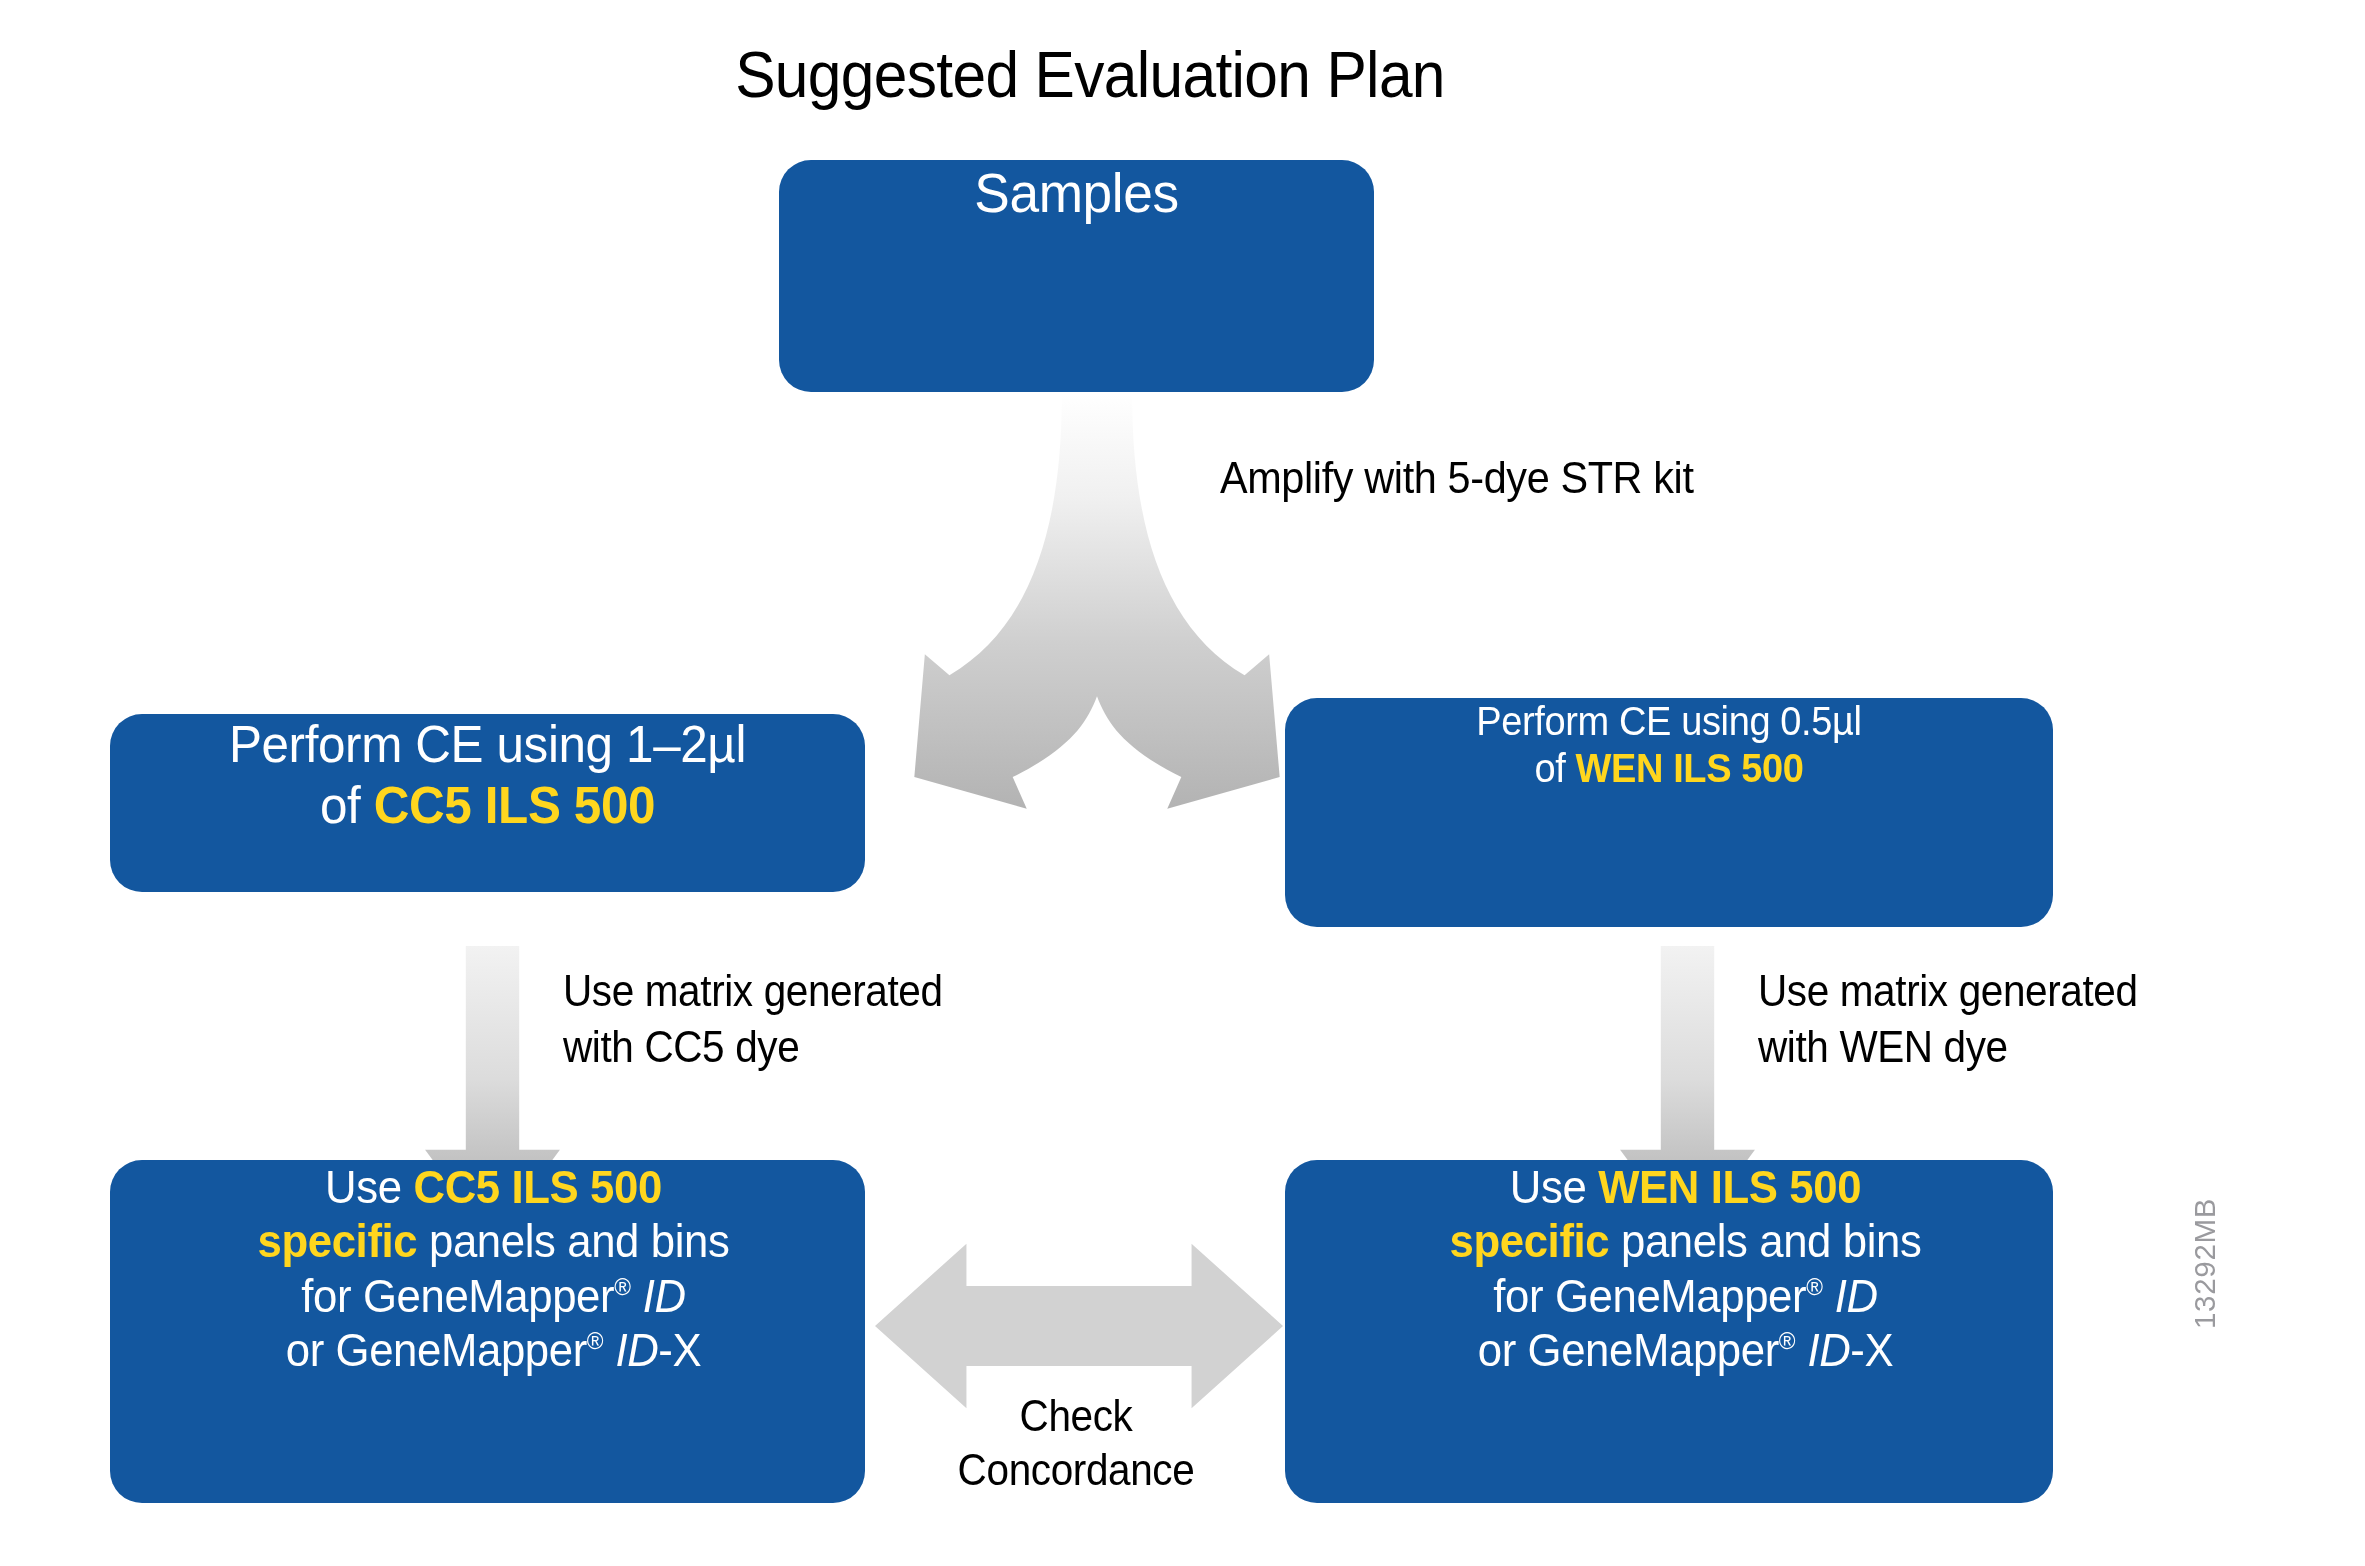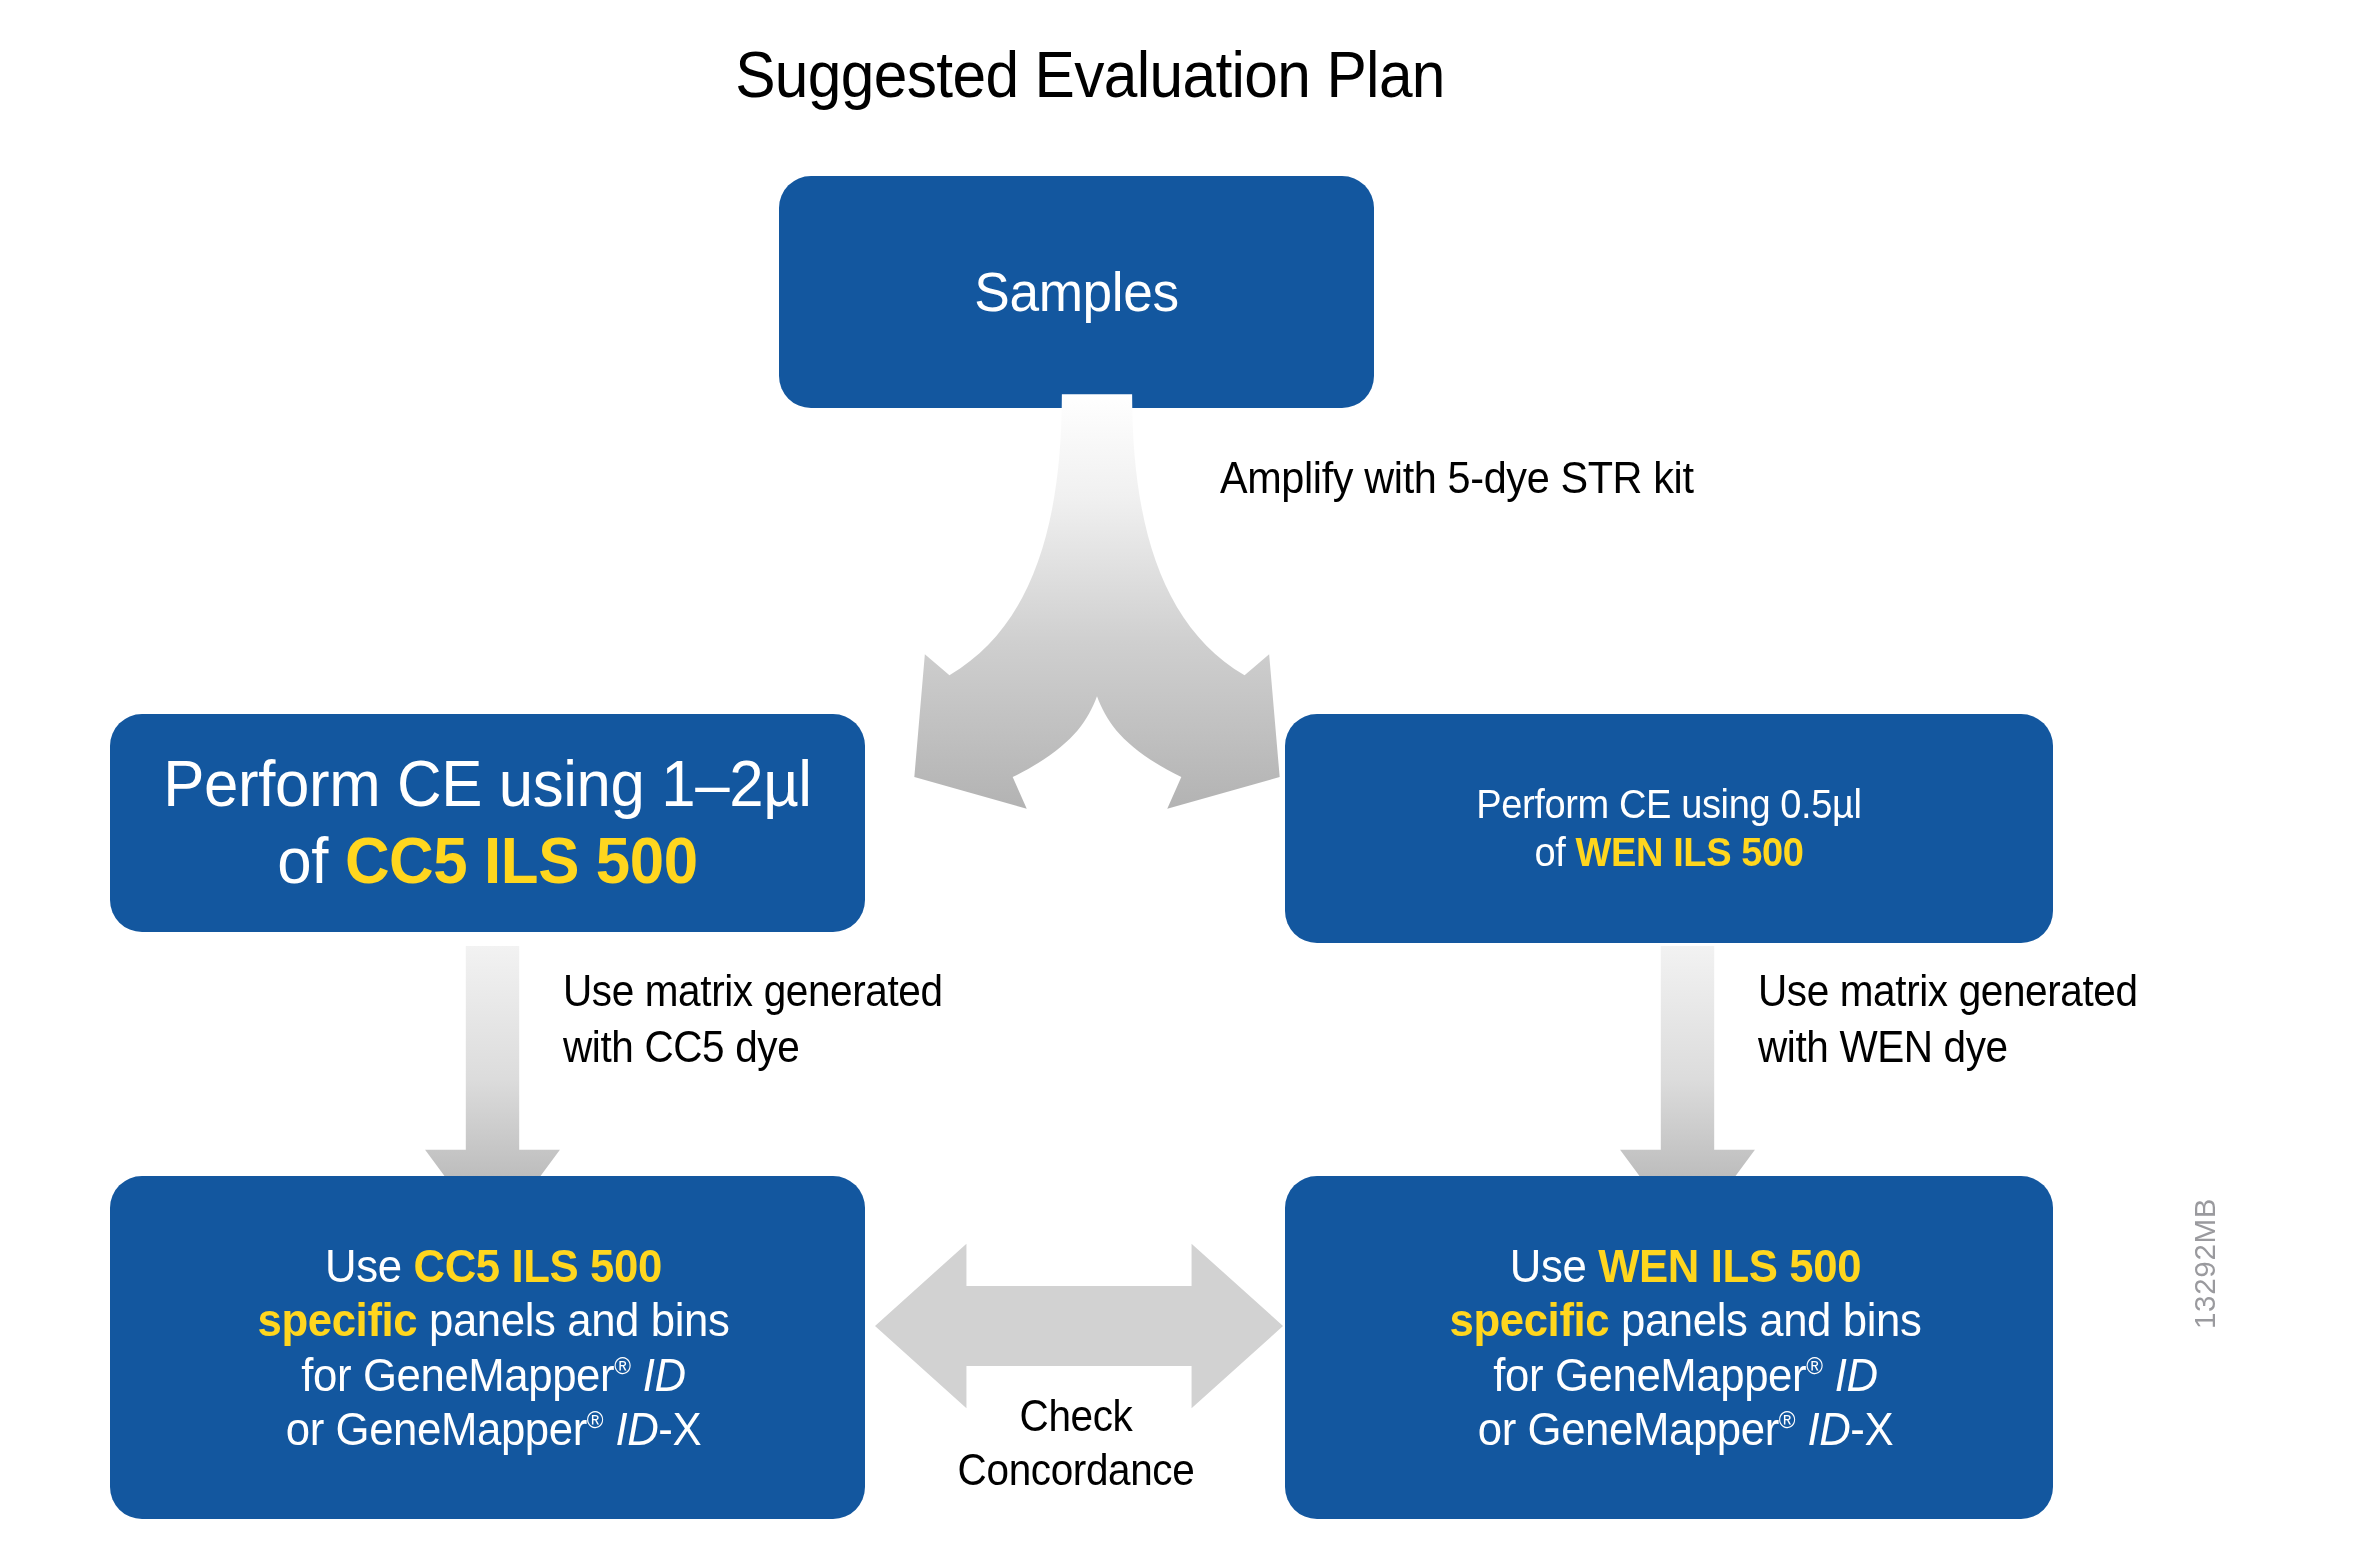--- a/index.html
+++ b/index.html
@@ -32,40 +32,38 @@
     white-space: nowrap;
   }
 
   
   .box {
     position: absolute;
     background: #13579f;
     border-radius: 32px;
     color: #ffffff;
     display: flex;
-    align-items: center;
     justify-content: center;
     text-align: center;
     box-sizing: border-box;
     line-height: 1.18;
     letter-spacing: -0.4px;
-    margin-top: 16px;
   }
   .box .inner { width: 100%; transform: scaleX(0.95); }
 
   #box-samples {
     left: 779px; top: 160px;
     width: 595px; height: 232px;
     font-size: 56px;
   }
 
   #box-ce-left {
-    left: 110px; top: 698px;
-    width: 755px; height: 218px;
-    font-size: 65px;
+    left: 110px; top: 714px;
+    width: 755px; height: 178px;
+    font-size: 52px;
   }
   #box-ce-right {
     left: 1285px; top: 698px;
     width: 768px; height: 229px;
     font-size: 40px;
   }
 
   #box-panels-left {
     left: 110px; top: 1160px;
     width: 755px; height: 343px;

